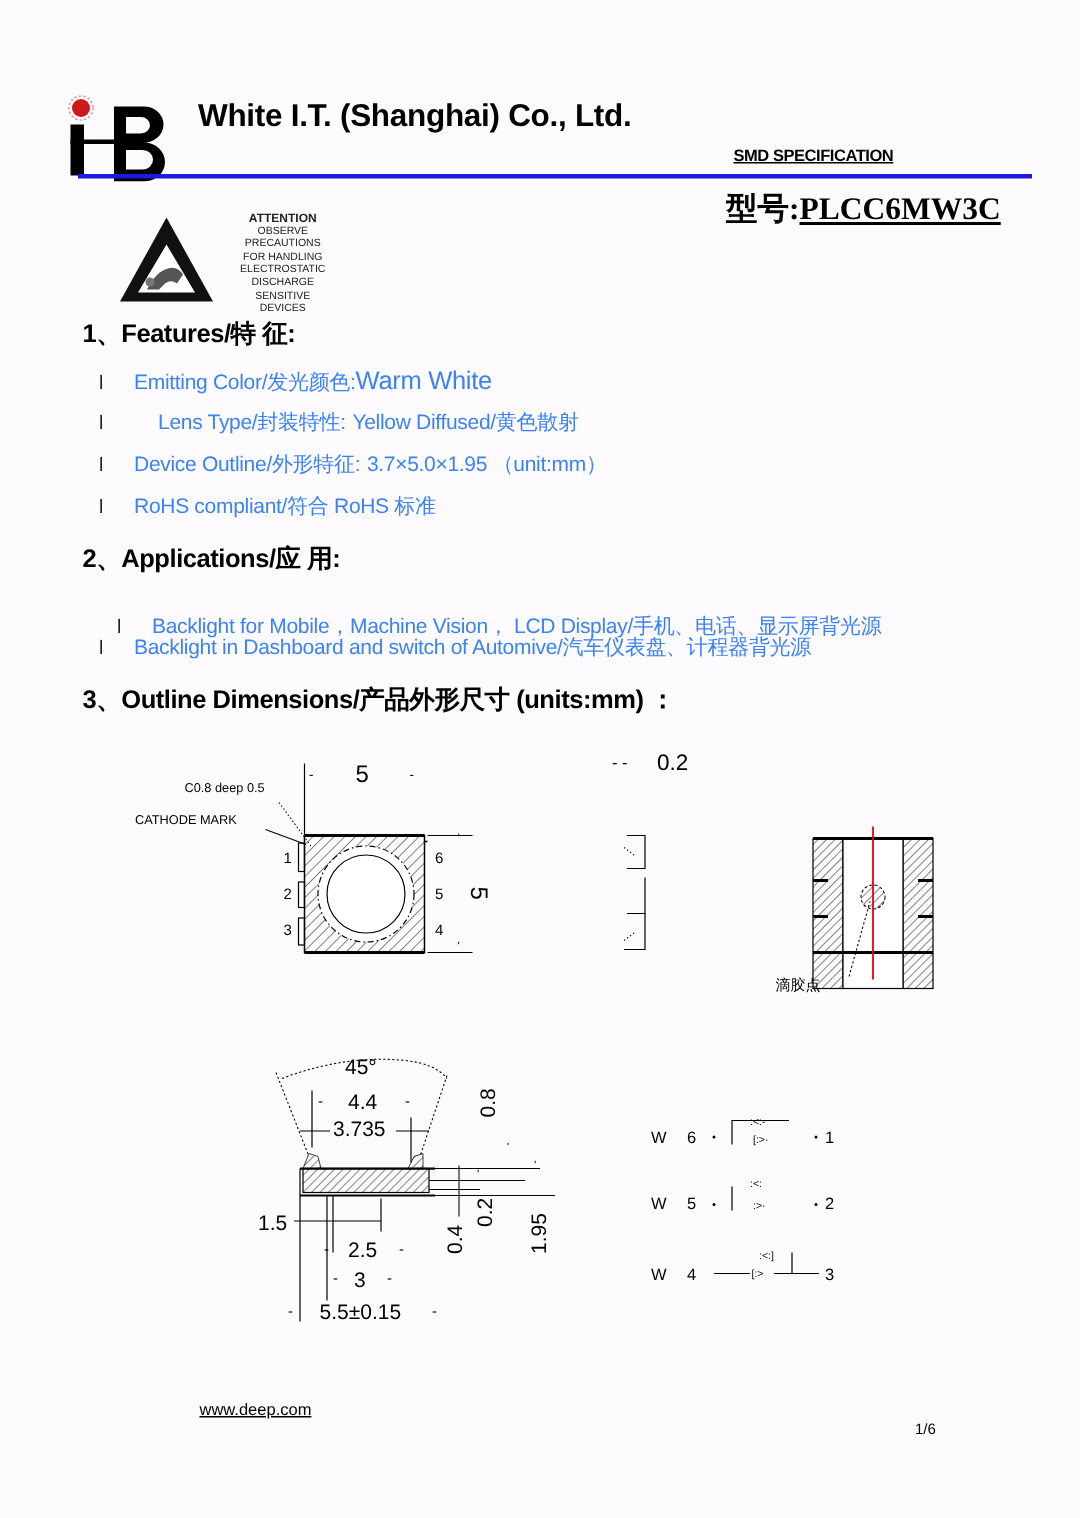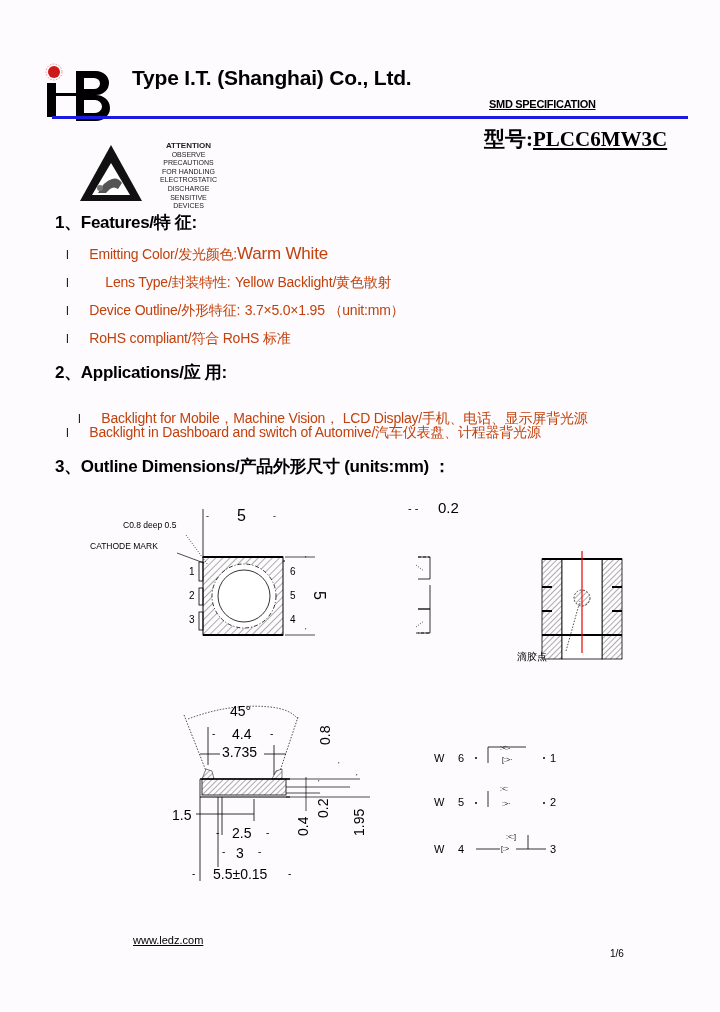--- a/index.html
+++ b/index.html
@@ -7,39 +7,39 @@
          font-family:"Liberation Sans", "DejaVu Sans", sans-serif; color:#000; }
   .abs { position:absolute; }
   .company { left:132px; top:66px; font-size:21px; font-weight:bold; letter-spacing:-0.2px; }
   .bluebar { left:52px; top:116px; width:636px; height:3px; background:#1a1ae0; }
   .smd { left:489px; top:98px; font-size:11px; font-weight:bold; text-decoration:underline; letter-spacing:-0.3px; }
   .model { left:484px; top:125px; font-size:21px; font-weight:bold; font-family:"Liberation Serif", serif; }
   .model .m { text-decoration:underline; }
   .esd-text { left:146px; top:142px; width:85px; text-align:center; font-size:7px; line-height:8.6px; color:#222; }
   .esd-text .att { font-weight:bold; font-size:8px; }
   .h { font-size:17px; font-weight:bold; letter-spacing:-0.3px; }
-  .item { font-size:14px; color:#c2410c; letter-spacing:-0.2px; white-space:nowrap; }
+  .item { font-size:14px; color:#3b82f6; letter-spacing:-0.2px; white-space:nowrap; }
   .bullet { font-size:13px; color:#222; }
   .footer-link { left:133px; top:934px; font-size:11px; text-decoration:underline; }
   .page { left:610px; top:948px; font-size:10px; }
   svg text { font-family:"Liberation Sans", sans-serif; }
 </style>
 </head>
 <body>
 
 <div class="abs" style="left:38px;top:63px;width:90px;height:58px;">
   <svg width="90" height="58" viewBox="0 0 90 58">
     <circle cx="16" cy="9" r="6" fill="#cc1a1a"></circle>
     <circle cx="16" cy="9" r="8" fill="none" stroke="#e88" stroke-width="1" stroke-dasharray="1.5 1.5"></circle>
     <rect x="9" y="20" width="9" height="34" fill="#000"></rect>
     <rect x="9" y="30" width="40" height="3" fill="#000"></rect>
     <path d="M38 8 h20 a13 12 0 0 1 0 24 a14 13 0 0 1 0 26 h-20 z M46 15 v11 h10 a6 5.5 0 0 0 0 -11 z M46 37 v13 h11 a7 6.5 0 0 0 0 -13 z" fill="#000" fill-rule="evenodd"></path>
   </svg>
 </div>
-<div class="abs company">Type I.T. (Shanghai) Co., Ltd.</div>
+<div class="abs company">White I.T. (Shanghai) Co., Ltd.</div>
 <div class="abs bluebar"></div>
 <div class="abs smd">SMD SPECIFICATION</div>
 <div class="abs model">
   <span>型号:</span><span class="m">PLCC6MW3C</span>
 </div>
 
 <div class="abs" style="left:78px;top:143px;width:66px;height:60px;">
   <svg width="66" height="60" viewBox="0 0 66 60">
     <polygon points="33,2 2,58 64,58" fill="#111"></polygon>
     <polygon points="33,20 14,52 52,52" fill="#fff"></polygon>
@@ -58,21 +58,21 @@
 </div>
 
 <div class="abs h" style="left:55px;top:211px;">1、Features/特 征:</div>
 <div class="abs" style="left:66px;top:244px;">
   <span class="bullet">l</span>
   <span class="item" style="margin-left:16px;">Emitting Color/发光颜色:</span><span class="item" style="font-size:17px;">Warm White</span>
 </div>
 <div class="abs" style="left:66px;top:273px;">
   <span class="bullet">l</span>
   <span class="item" style="margin-left:32px;">Lens Type/封装特性:</span>
-  <span class="item">Yellow Backlight/黄色散射</span>
+  <span class="item">Yellow Diffused/黄色散射</span>
 </div>
 <div class="abs" style="left:66px;top:301px;">
   <span class="bullet">l</span>
   <span class="item" style="margin-left:16px;">Device Outline/外形特征:</span>
   <span class="item">3.7×5.0×1.95 （unit:mm）</span>
 </div>
 <div class="abs" style="left:66px;top:329px;">
   <span class="bullet">l</span>
   <span class="item" style="margin-left:16px;">RoHS compliant/符合 RoHS 标准</span>
 </div>
@@ -243,14 +243,14 @@
     <text x="28" y="118" font-size="11">4</text>
     <line x1="46" y1="114" x2="116" y2="114" stroke="#000" stroke-width="0.8"></line>
     <line x1="98" y1="100" x2="98" y2="114" stroke="#000" stroke-width="0.8"></line>
     <text x="76" y="104" font-size="7">:&lt;:]</text>
     <rect x="70" y="110" width="16" height="7" fill="#fdfbfd"></rect>
     <text x="71" y="116" font-size="7">[:&gt;</text>
     <text x="120" y="118" font-size="11">3</text>
   </svg>
 </div>
 
-<a class="abs footer-link">www.ledz.com</a>
+<a class="abs footer-link">www.deep.com</a>
 <div class="abs page">1/6</div>
 
 </body></html>

